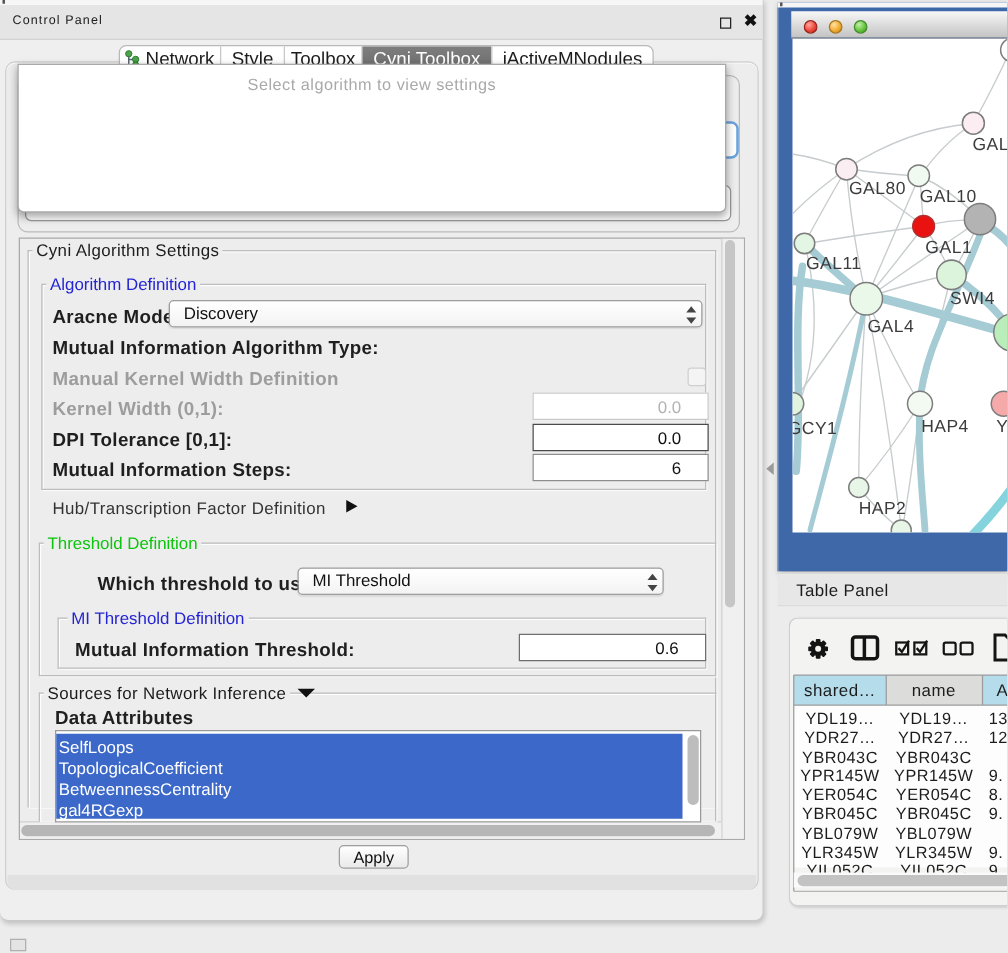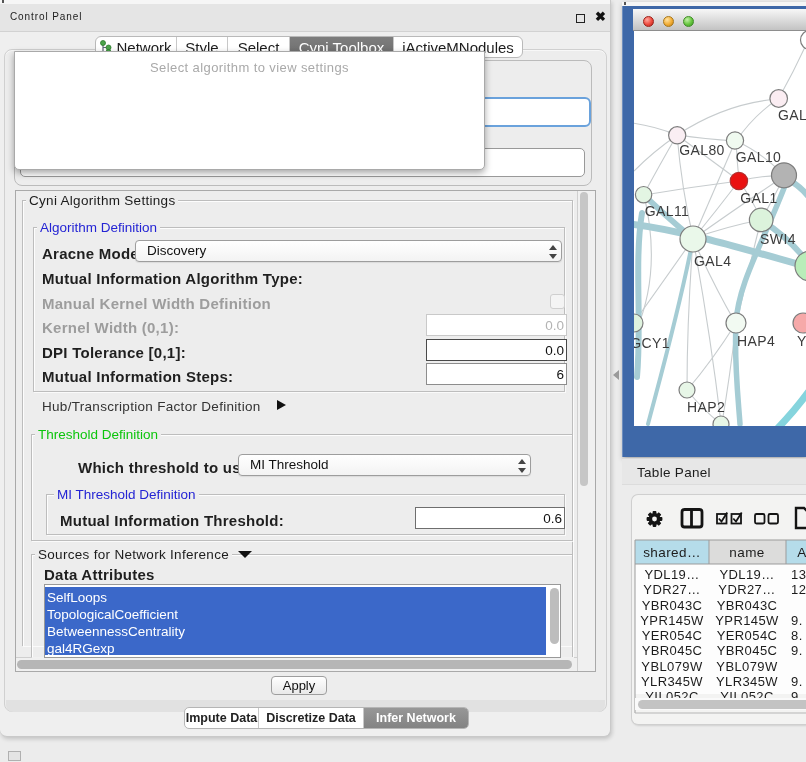--- a/index.html
+++ b/index.html
@@ -6,21 +6,21 @@
 .abs{position:absolute}
 .b{font-weight:bold;font-size:15px;color:#1f1f1f;white-space:nowrap;letter-spacing:.25px}
 .n{font-weight:normal;font-size:13.5px;color:#1c1c1c;white-space:nowrap;letter-spacing:.3px}
 .dis{color:#9d9d9d}
 .frame{position:absolute;border:1px solid #bdbdbd;box-shadow:inset 1px 1px 0 rgba(255,255,255,.85), 1px 1px 0 rgba(255,255,255,.7)}
 .ftit{position:absolute;font-size:13.5px;background:#ededed;padding:0 3px;white-space:nowrap}
 .combo{position:absolute;height:22px;border:1px solid #9d9d9d;border-radius:4px;background:linear-gradient(#ffffff,#f3f3f3);font-size:13.5px;color:#111;line-height:20px;padding-left:11px;white-space:nowrap;box-shadow:0 1px 1px rgba(0,0,0,.08)}
 .carr{position:absolute;right:4px;top:3px;width:8px;height:16px}
 .carr:before{content:"";position:absolute;left:0;top:1px;border-left:4px solid transparent;border-right:4px solid transparent;border-bottom:5px solid #444}
 .carr:after{content:"";position:absolute;left:0;bottom:1px;border-left:4px solid transparent;border-right:4px solid transparent;border-top:5px solid #444}
-.field{position:absolute;height:22px;background:#fff;font-size:13.5px;text-align:right;padding:3px 2px 0 0}
+.field{position:absolute;height:22px;background:#fff;font-size:13.5px;text-align:right;padding:3px 21px 0 0}
 </style></head><body>
 
 <div class="abs" id="cpwin" style="left:0;top:0;width:611px;height:737px;background:#efefef;border-right:1px solid #c9c9c9;border-bottom:1px solid #c9c9c9;border-radius:0 0 7px 7px;box-shadow:1px 2px 4px rgba(0,0,0,.18)">
   <div class="abs" style="left:0;top:0;width:100%;height:4px;background:#f6f6f6"></div>
   <div class="abs" style="left:2px;top:0;width:2px;height:3px;background:#555"></div>
 
   <div class="abs" style="left:0;top:4px;width:100%;height:28px;background:#e5e5e5;border-bottom:1px solid #d2d2d2"></div>
   <div class="abs n" style="left:10px;top:11px;font-size:10px;letter-spacing:.9px">Control Panel</div>
 
   <div class="abs" style="left:576px;top:14px;width:9px;height:9px;border:1.5px solid #222"></div>
@@ -30,30 +30,30 @@
 
   <div class="abs" style="left:95px;top:36px;width:428px;height:22px;background:#fff;border:1px solid #b9b9b9;border-radius:6px;display:flex;overflow:hidden;font-size:15px">
     <div style="width:81px;border-right:1px solid #c8c8c8;display:flex;align-items:center;justify-content:center">
       <svg width="12" height="15" viewBox="0 0 12 15" style="margin-right:4px">
         <path d="M 3,4 L 3,12 M 3,7.5 L 8,7.5 M 3,12 L 8,12" fill="none" stroke="#5a6673" stroke-width="1.2"></path>
         <circle cx="3" cy="3" r="2.5" fill="#4aa44a" stroke="#2d7a2d" stroke-width="0.8"></circle>
         <circle cx="8.5" cy="7.5" r="2.5" fill="#4aa44a" stroke="#2d7a2d" stroke-width="0.8"></circle>
         <circle cx="8.5" cy="12" r="2.5" fill="#4aa44a" stroke="#2d7a2d" stroke-width="0.8"></circle>
       </svg>Network</div>
     <div style="width:51px;border-right:1px solid #c8c8c8;display:flex;align-items:center;justify-content:center">Style</div>
-    <div style="width:62px;border-right:1px solid #c8c8c8;display:flex;align-items:center;justify-content:center">Select</div>
+    <div style="width:62px;border-right:1px solid #c8c8c8;display:flex;align-items:center;justify-content:center">Toolbox</div>
     <div style="width:104px;border-right:1px solid #c8c8c8;display:flex;align-items:center;justify-content:center;background:linear-gradient(#7e7e7e,#6c6c6c);color:#fff">Cyni Toolbox</div>
     <div style="flex:1;display:flex;align-items:center;justify-content:center">jActiveMNodules</div>
   </div>
 
   <div class="abs" style="left:14px;top:60px;width:578px;height:126px;border:1px solid #bbb;border-radius:8px"></div>
   <div class="abs" style="left:20px;top:97px;width:571px;height:30px;border:2px solid #6aa2dc;border-radius:6px;background:#fff"></div>
   <div class="abs" style="left:20px;top:148px;width:565px;height:29px;border:1px solid #999;border-radius:5px;background:#fff"></div>
 
-  <div class="abs" style="left:14px;top:51px;width:471px;height:119px;background:#fff;border:1px solid #a9a9a9;border-radius:0 0 5px 5px;box-shadow:0 3px 7px rgba(0,0,0,.35)">
+  <div class="abs" style="left:14px;top:51px;width:567px;height:119px;background:#fff;border:1px solid #a9a9a9;border-radius:0 0 5px 5px;box-shadow:0 3px 7px rgba(0,0,0,.35)">
     <div class="abs" style="left:0;top:8px;width:100%;text-align:center;font-size:13px;color:#a9a9a9;letter-spacing:.4px">Select algorithm to view settings</div>
   </div>
 
   <div class="abs" style="left:15px;top:190px;width:581px;height:482px;border:1px solid #a9a9a9;background:#ededed"></div>
 
   <div class="abs" style="left:577px;top:191px;width:18px;height:480px;background:#f0f0f0;border-left:1px solid #cfcfcf"></div>
   <div class="abs" style="left:580px;top:192px;width:8px;height:294px;background:#c6c6c6;border-radius:6px"></div>
 
   <div class="abs" style="left:16px;top:657px;width:561px;height:14px;background:#f0f0f0;border-top:1px solid #cfcfcf"></div>
   <div class="abs" style="left:17px;top:660px;width:555px;height:9px;background:#b6b6b6;border-radius:5px"></div>
@@ -104,25 +104,20 @@
 
   <div class="abs" style="left:44px;top:584px;width:517px;height:74px;background:#fff;border:1px solid #999"></div>
   <div class="abs" style="left:45px;top:587px;width:501px;height:68px;background:#3b68c9"></div>
   <div class="abs" style="left:47px;top:589px;font-size:13.5px;line-height:17px;color:#fff">SelfLoops<br>TopologicalCoefficient<br>BetweennessCentrality<br>gal4RGexp</div>
   <div class="abs" style="left:550px;top:588px;width:9px;height:56px;background:#bdbdbd;border-radius:5px"></div>
 
   <div class="abs" style="left:271px;top:676px;width:56px;height:19px;background:linear-gradient(#ffffff,#e9e9e9);border:1px solid #9e9e9e;border-radius:4px;text-align:center;font-size:13px;line-height:18px;color:#111">Apply</div>
 
   <div class="abs" style="left:6px;top:700px;width:599px;height:12px;background:#e1e1e1;border-radius:0 0 7px 7px"></div>
 
-  <div class="abs" style="left:184px;top:707px;width:285px;height:22px;background:#fff;border:1px solid #b5b5b5;border-radius:5px;display:flex;overflow:hidden;font-size:12.5px;font-weight:bold;color:#222">
-    <div style="width:74px;border-right:1px solid #c8c8c8;display:flex;align-items:center;justify-content:center;white-space:nowrap">Impute Data</div>
-    <div style="width:105px;border-right:1px solid #c8c8c8;display:flex;align-items:center;justify-content:center;white-space:nowrap">Discretize Data</div>
-    <div style="flex:1;display:flex;align-items:center;justify-content:center;background:linear-gradient(#979797,#838383);color:#fff">Infer Network</div>
-  </div>
 </div>
 
 <div class="abs" style="left:8px;top:751px;width:13px;height:10px;border:1.5px solid #b0b0b0;background:#e4e4e4"></div>
 
 <div class="abs" id="netwin" style="left:622px;top:2px;width:184px;height:455px;background:#3e68a8;box-shadow:inset 1px 1px 0 rgba(255,255,255,.25), 1px 2px 5px rgba(0,0,0,.3)">
   <div class="abs" style="left:0;top:0;width:100%;height:4px;background:#f6f6f6"></div>
   <div class="abs" style="left:2px;top:0;width:2px;height:3px;background:#555"></div>
 
   <div class="abs" style="left:11px;top:7px;width:173px;height:22px;background:linear-gradient(#f7f7f7,#c3c3c3);border-bottom:1px solid #8e8e8e"></div>
   <div class="abs" style="left:21px;top:13.5px;width:11px;height:11px;border-radius:50%;background:radial-gradient(circle at 35% 30%,#ffa79e,#ee4a3e 55%,#ab241c);border:0.5px solid #9c2018"></div>

